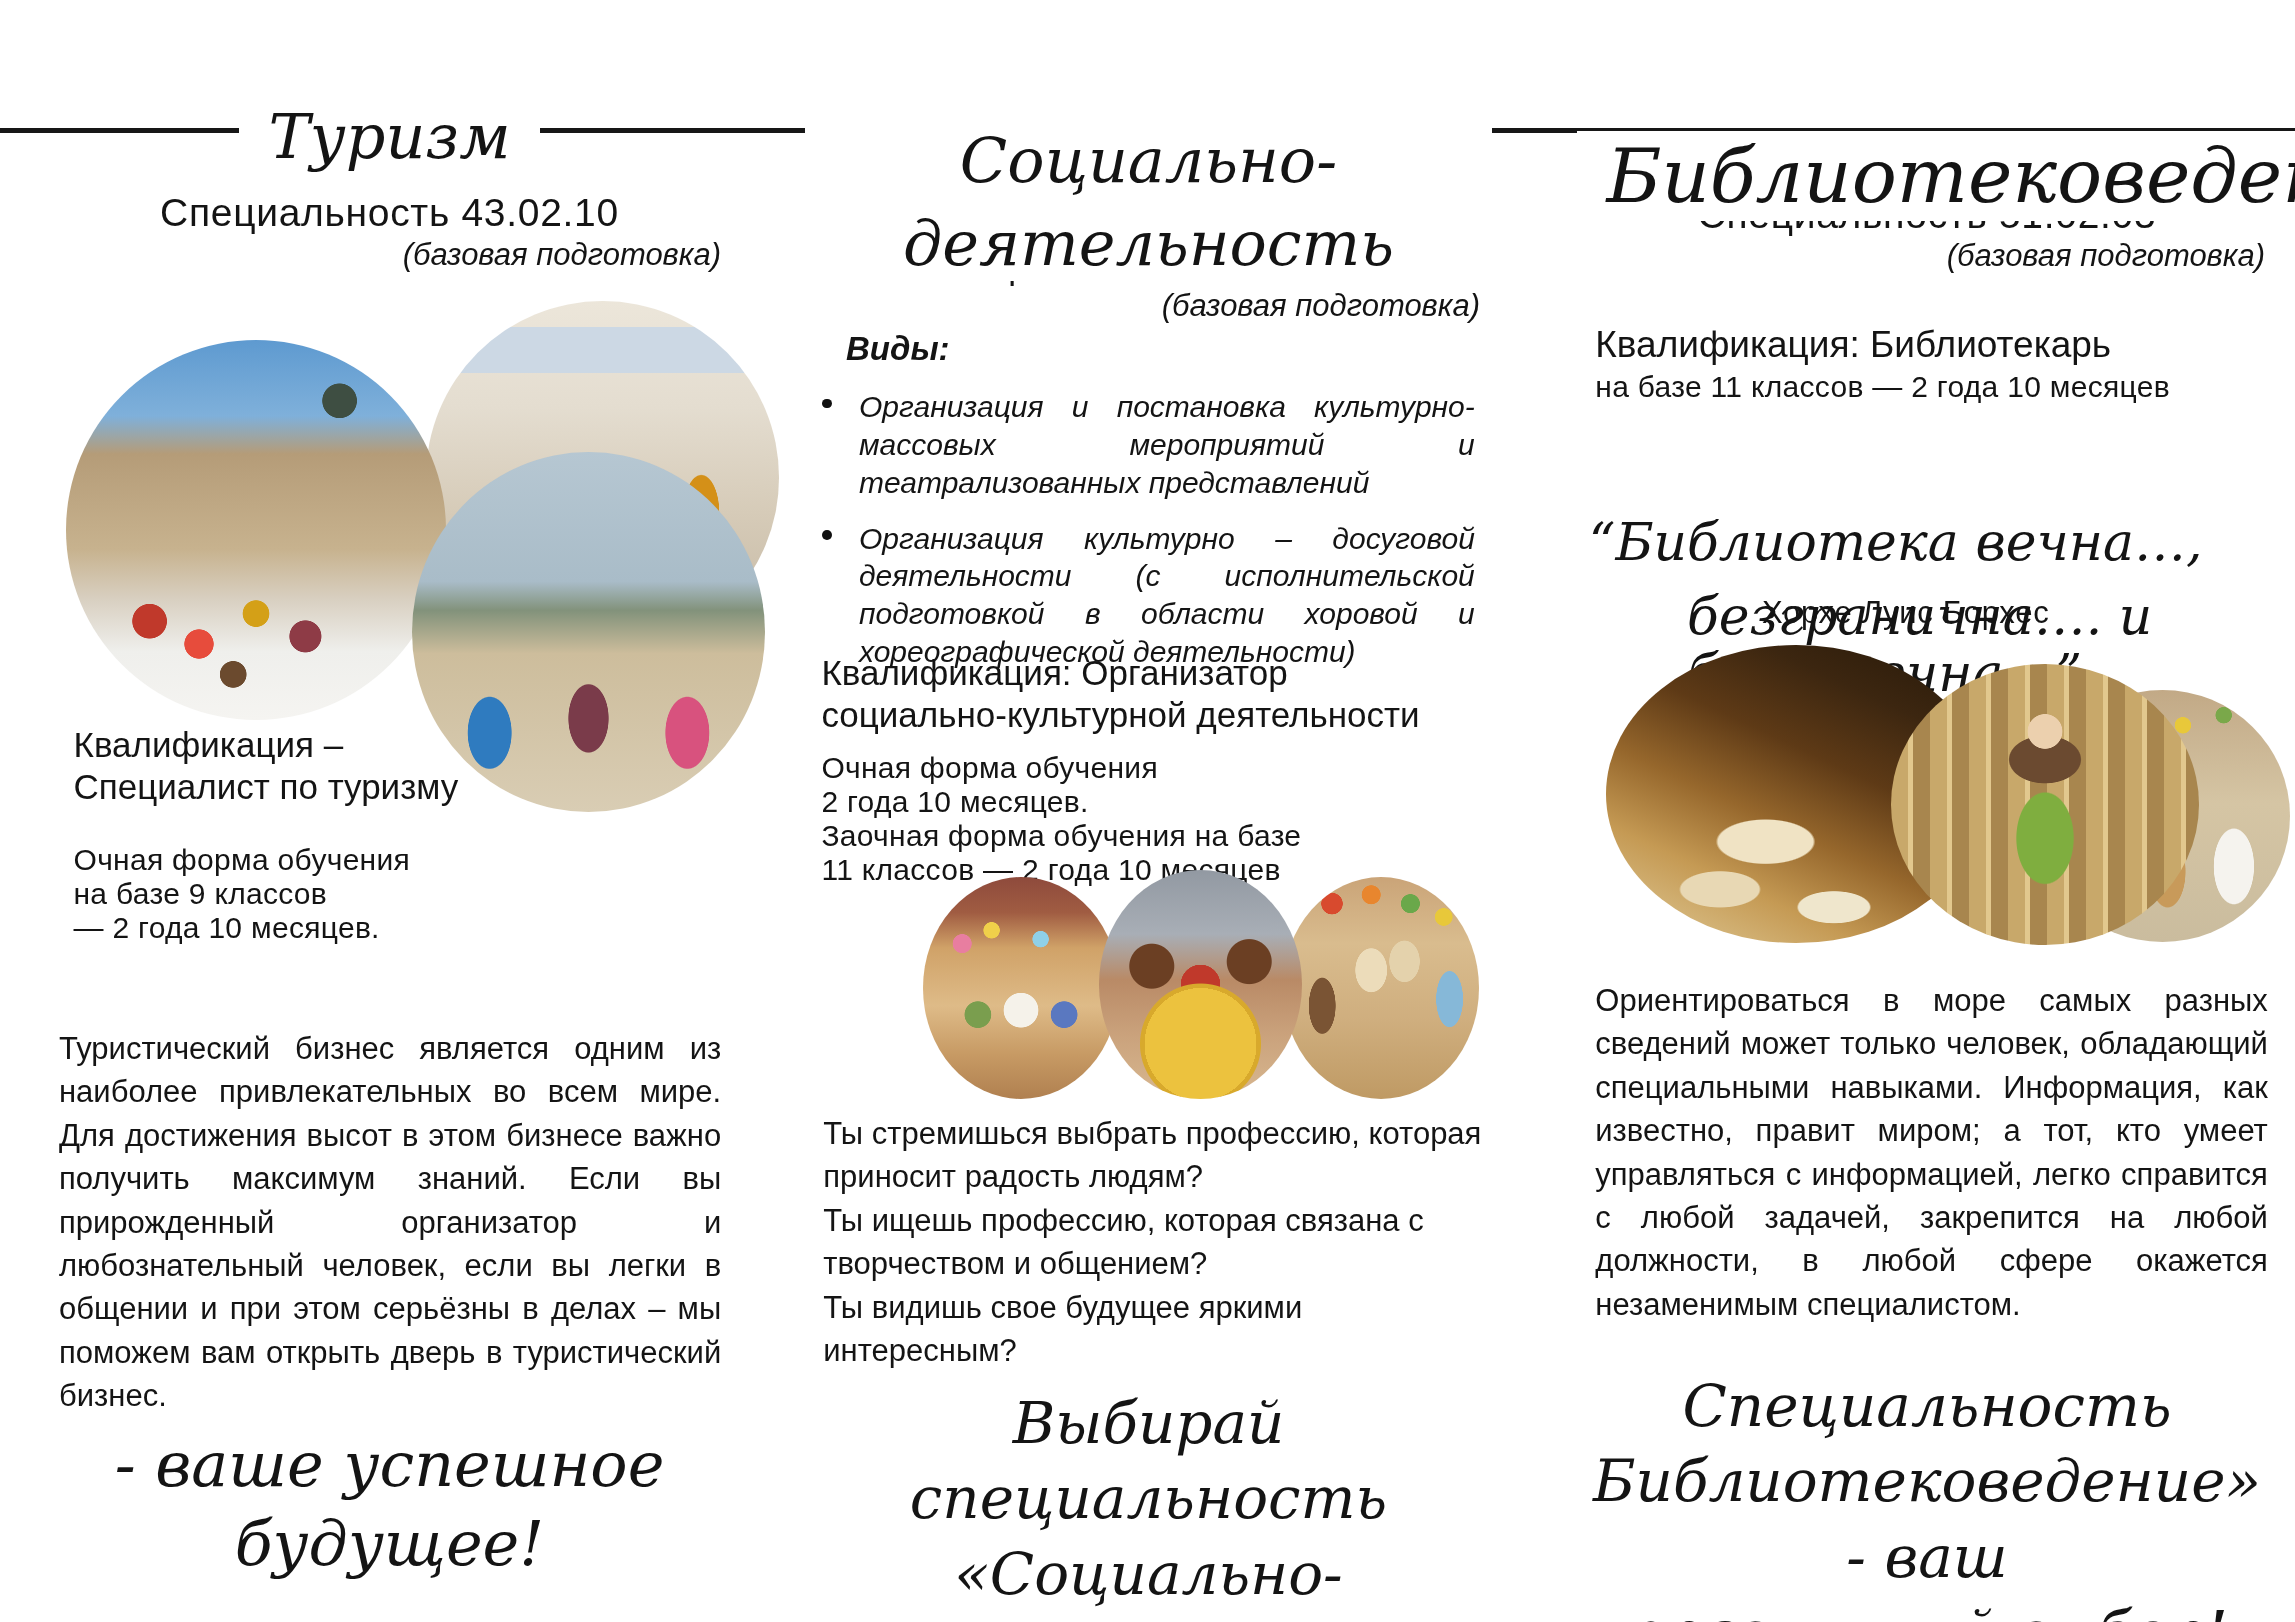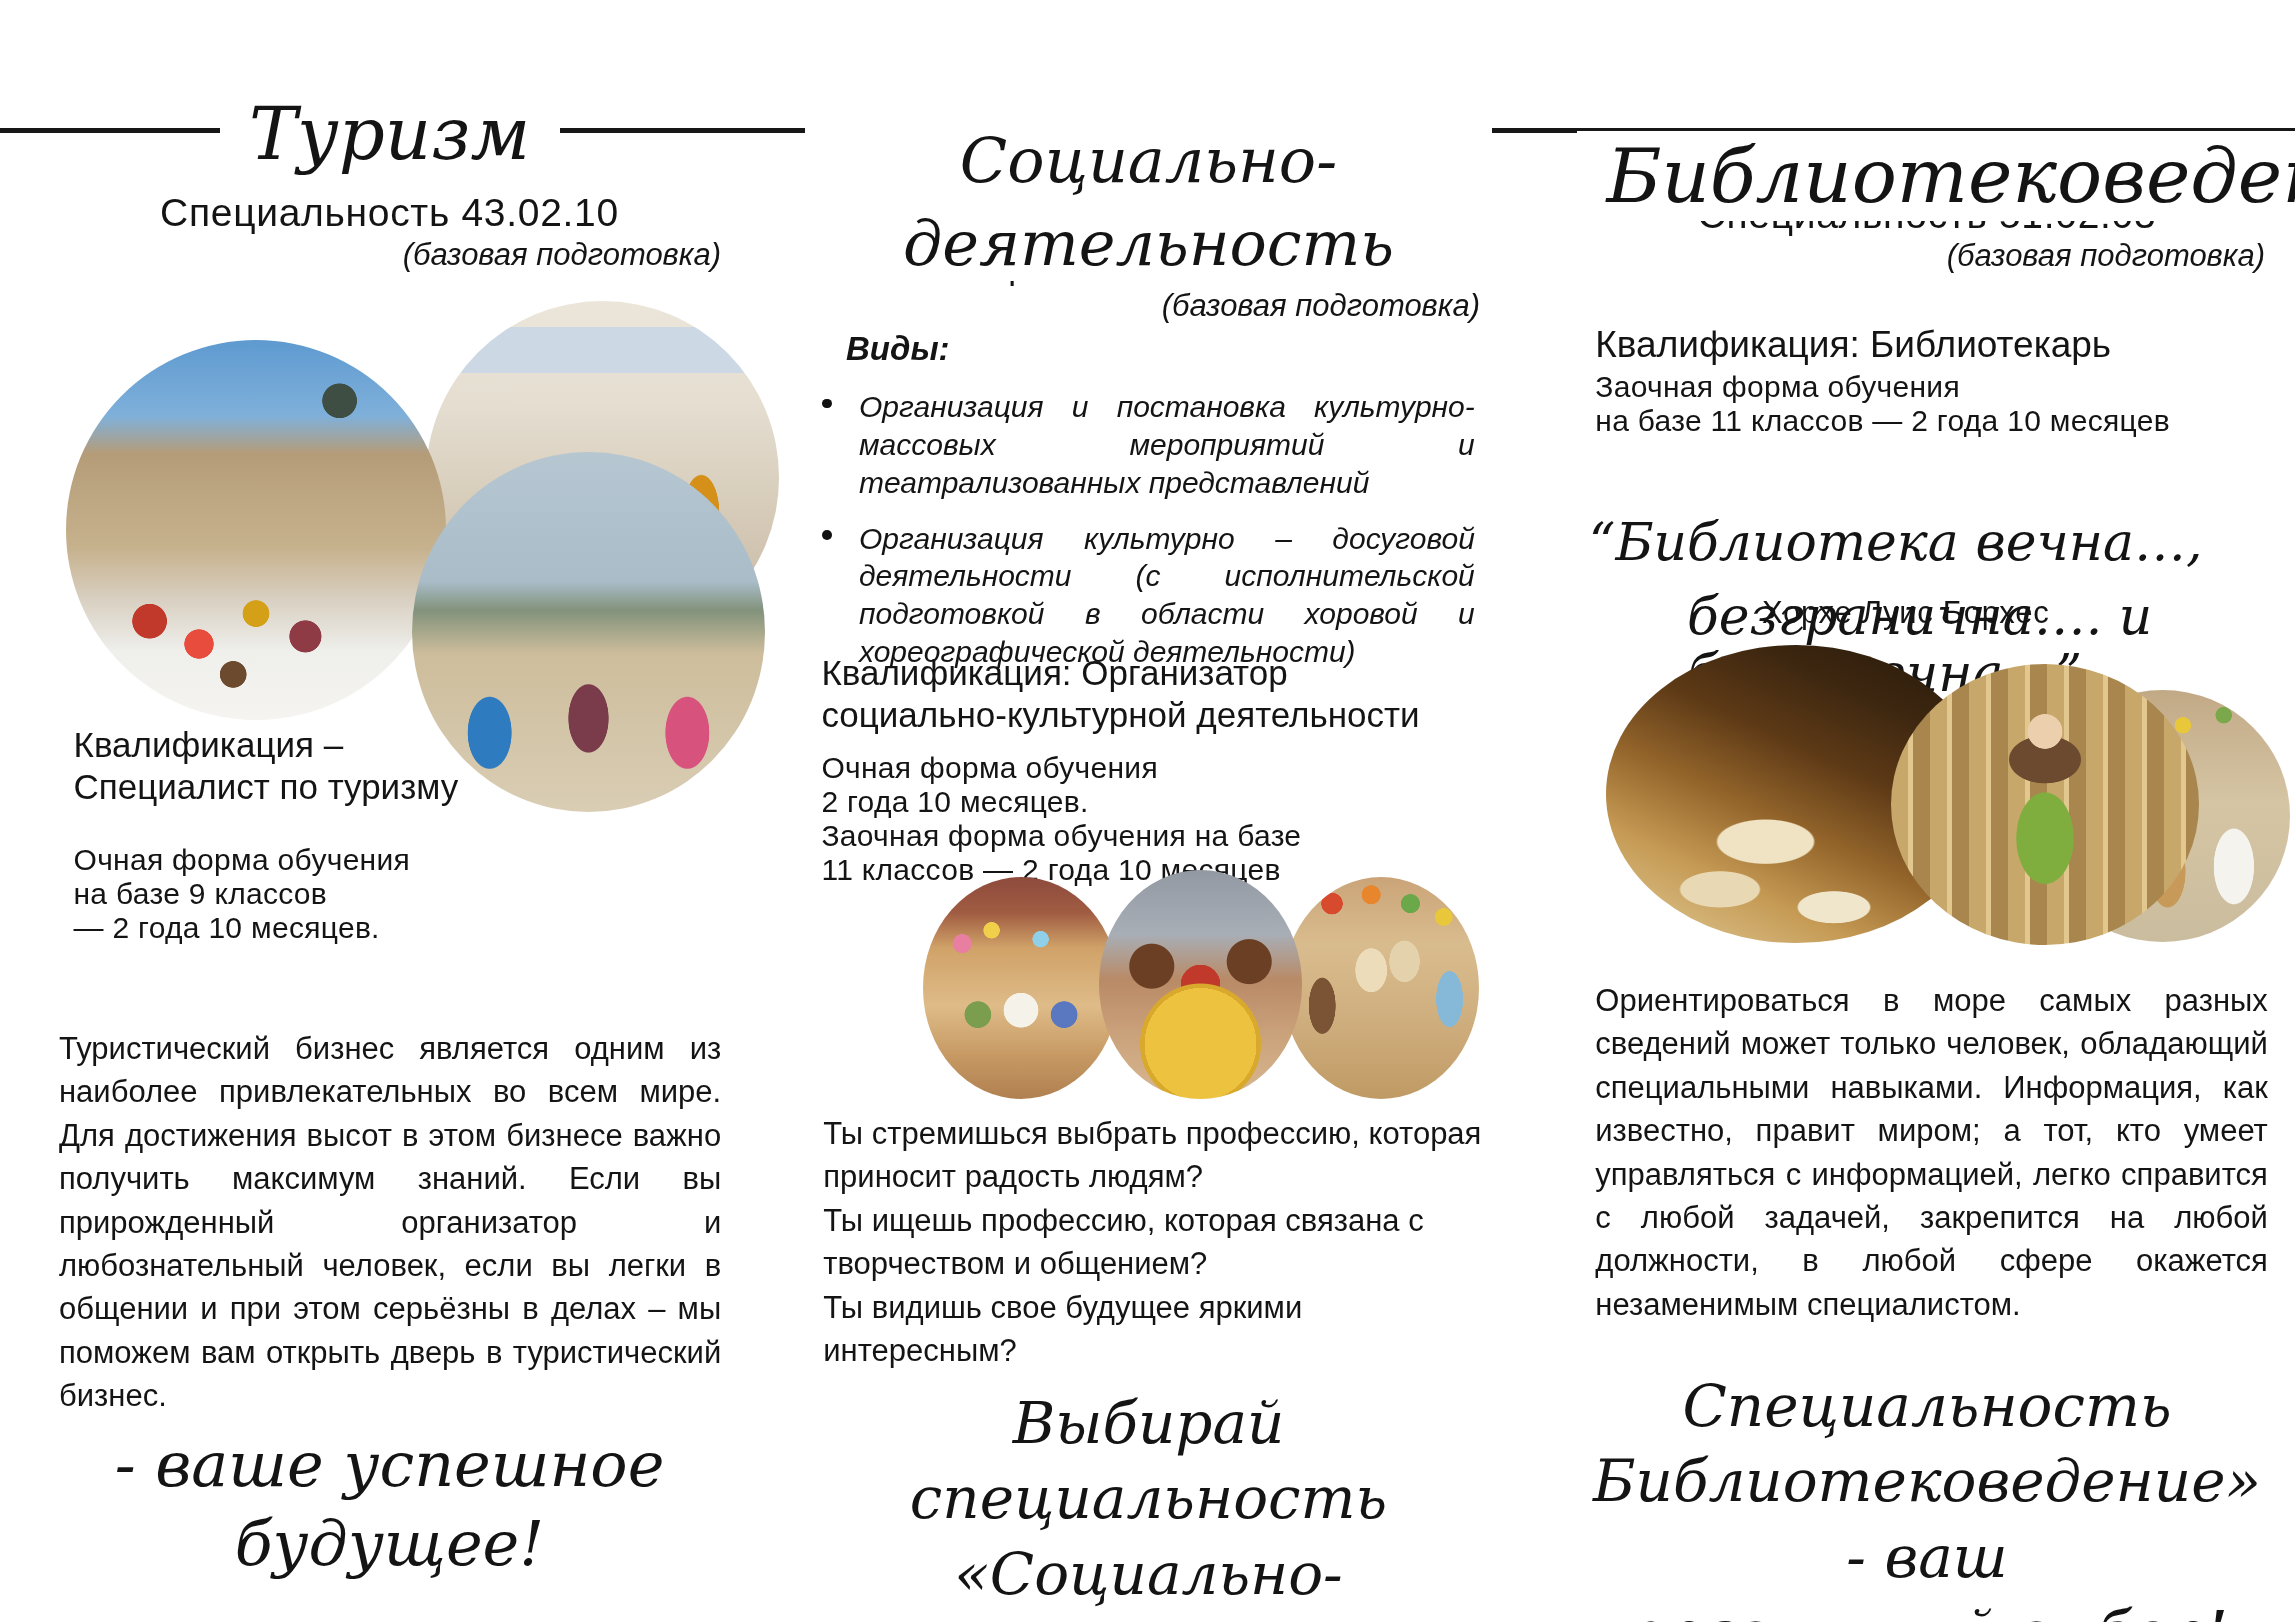--- a/index.html
+++ b/index.html
@@ -10,21 +10,21 @@
   }
   .rule{position:absolute;left:0;right:0;top:128px;height:4.6px;background:#171717;z-index:1;}
   .col{position:absolute;top:0;bottom:0;z-index:2;}
   #col1{left:46px;width:687px;}
   #col2{left:805px;width:687px;}
   #col3{left:1577px;width:700px;}
 
   .script-title{position:absolute;left:0;right:0;text-align:center;z-index:3;
     font-family:"DejaVu Serif", serif;font-style:italic;font-weight:400;line-height:1.2;}
   .script-title .tbg{background:#fff;padding:0 29.4px;display:inline-block;}
-  #col1 .script-title{top:43px;font-size:72px;text-decoration:underline;}
+  #col1 .script-title{top:58px;font-size:62px;text-decoration:underline;}
   #col2 .t-line1{top:82px;font-size:62px;}
   #col2 .t-line2{top:165px;font-size:62px;}
   #col3 .script-title{top:81px;font-size:75px;}
 
   .spec{position:absolute;left:0;right:0;text-align:center;font-size:39px;letter-spacing:0.7px;}
   .note{position:absolute;left:0;right:12px;text-align:right;font-size:31px;font-style:italic;}
   #col1 .spec{top:191px;} #col1 .note{top:237px;}
   #col2 .spec{top:243px;} #col2 .note{top:288px;}
   #col3 .spec{top:193px;} #col3 .note{top:238px;}
 
@@ -201,21 +201,20 @@
   </div>
 </section>
 
 <section class="col" id="col3">
   <h1 class="script-title"><span class="tbg">Библиотековедение</span></h1>
   <div class="spec">Специальность 51.02.03</div>
   <div class="note">(базовая подготовка)</div>
 
   <div class="qual">Квалификация: Библиотекарь</div>
   <div class="study">
-    <div>Заочная форма обучения</div>
     <div>на базе 11 классов — 2 года 10 месяцев</div>
   </div>
 
   <div class="quote" id="q-line1">“Библиотека вечна…,</div>
   <div class="quote" id="q-line2">безгранична…. и бесконечна…”</div>
   <div class="quote-author">Хорхе Луис Борхес</div>
 
   <div class="ph" id="r-a"></div>
   <div class="ph" id="r-b"></div>
   <div class="ph" id="r-c"></div>

